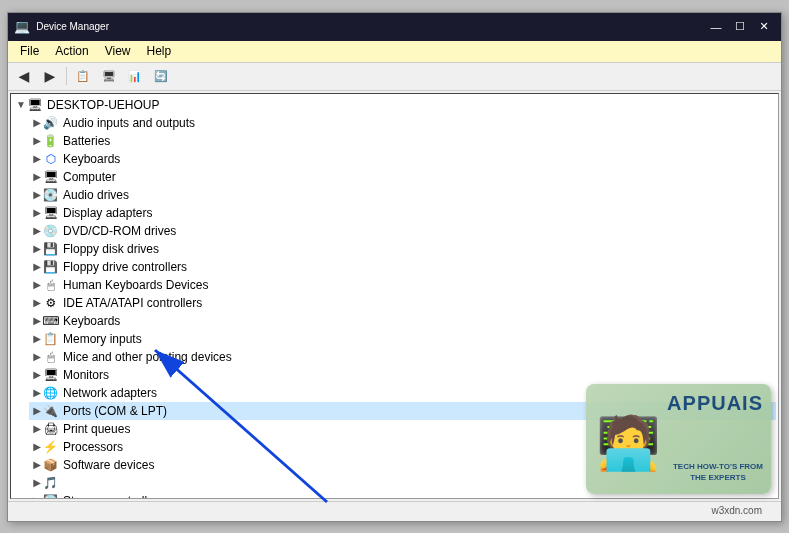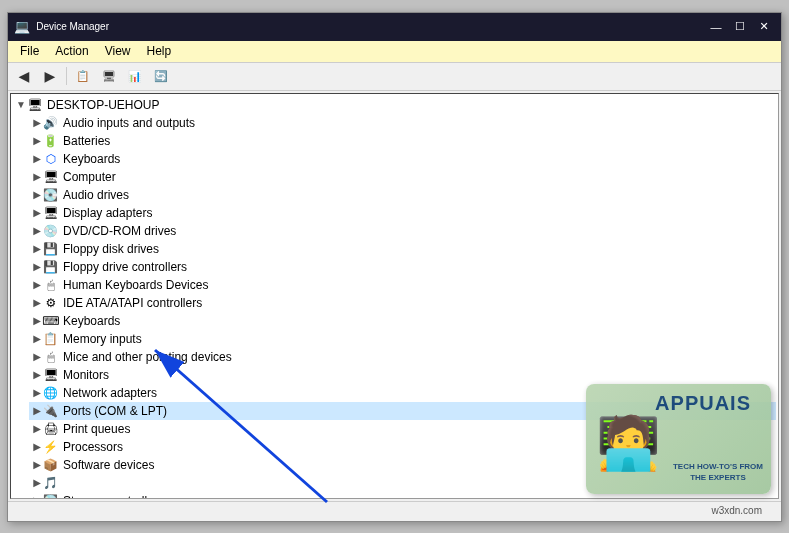--- a/index.html
+++ b/index.html
@@ -367,20 +367,20 @@
     <line x1="320" y1="490" x2="148" y2="338" stroke="#1144dd" stroke-width="3" marker-end="url(#arrowhead)"></line>
   </svg>
 
   <div class="watermark" style="position:absolute; bottom:28px; right:16px;">
     <div style="width:185px; height:110px; background: linear-gradient(135deg, #b8d4b0, #9ec49a); border-radius:8px; position:relative; overflow:hidden; box-shadow: 2px 2px 6px rgba(0,0,0,0.3);">
 
       <div style="position:absolute; left:8px; bottom:8px; width:70px; height:85px; display:flex; align-items:center; justify-content:center;">
         <div style="font-size:52px; line-height:1;">🧑‍💻</div>
       </div>
 
-      <div style="position:absolute; top:8px; right:20px; font-size:20px; font-weight:900; color:#0a3a6e; font-family: Arial, sans-serif; letter-spacing:1px;">APPUAIS</div>
+      <div style="position:absolute; top:8px; right:8px; font-size:20px; font-weight:900; color:#0a3a6e; font-family: Arial, sans-serif; letter-spacing:1px;">APPUAIS</div>
 
       <div style="position:absolute; bottom:10px; right:8px; font-size:8px; font-weight:bold; color:#0a3a6e; text-align:center; line-height:1.4;">TECH HOW-TO'S FROM<br>THE EXPERTS</div>
     </div>
   </div>
 
   <div style="position:absolute; bottom:6px; right:20px; font-size:10px; color:#555;">w3xdn.com</div>
 </div>
 
 </body></html>

